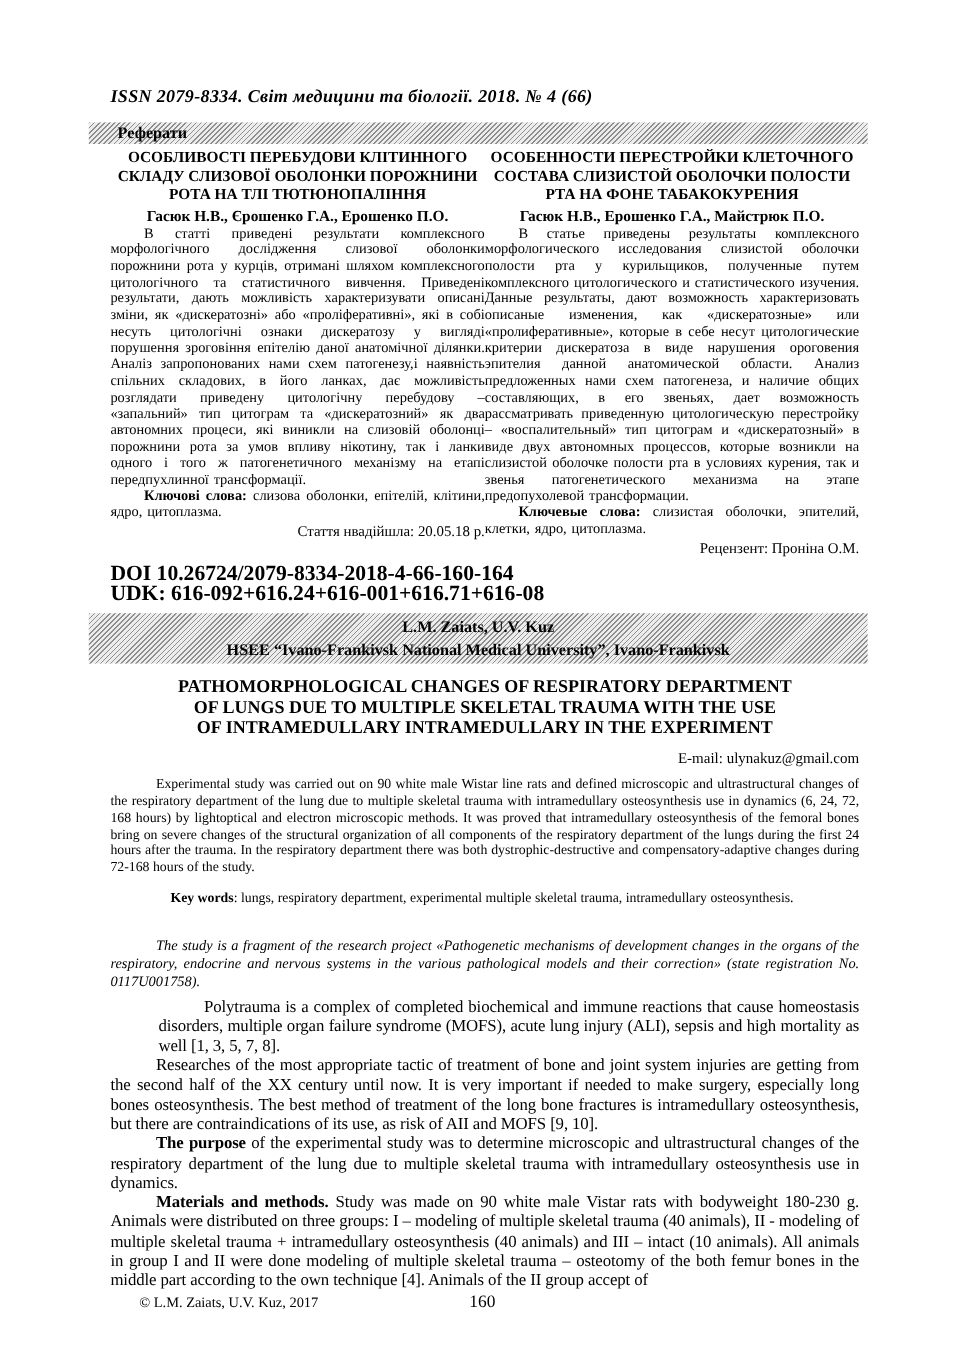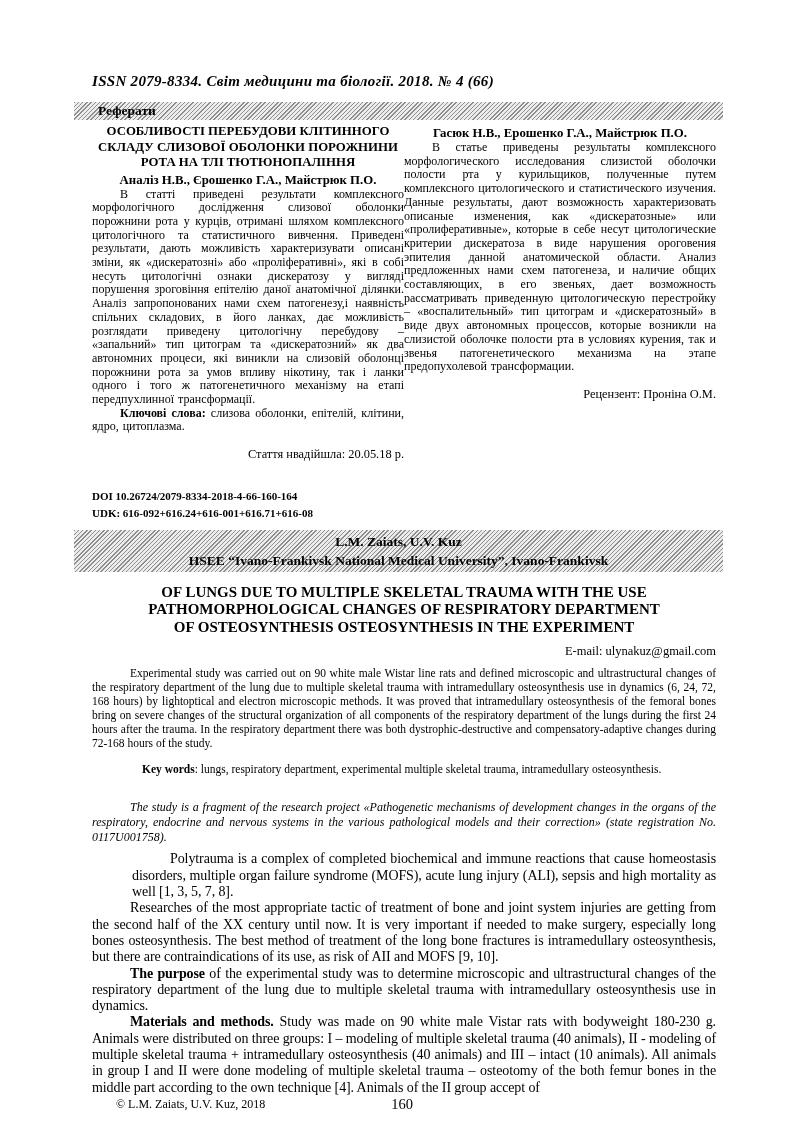--- a/index.html
+++ b/index.html
@@ -20,23 +20,23 @@
 
   .hatch { background: repeating-linear-gradient(135deg, #8e8e8e 0, #8e8e8e 1px, #ececec 1px, #ececec 3px); }
 
   .section-bar { margin-top: 6px; padding: 1px 0 2px 24px; font-weight: bold; font-size: 13.5px; line-height: 15px; }
 
   .columns { display: flex; margin-top: 4px; }
   .col { flex: 1; font-size: 12px; line-height: 13.7px; text-align: justify; }
   .col-title   { font-weight: bold; text-align: center; font-size: 12.8px; line-height: 15.5px; }
   .col-authors { font-weight: bold; text-align: center; font-size: 12.8px; line-height: 15px; margin-top: 2px; }
   .col p { margin: 0; text-indent: 28px; word-spacing: 1px; }
-  .col-note { text-align: right; margin-top: 14px; font-size: 12.4px; }
+  .col-note { text-align: right; margin-top: 3px; font-size: 12.4px; }
 
-  .doi-block { margin-top: 26px; font-weight: bold; font-size: 11px; line-height: 17px; }
+  .doi-block { margin-top: 4px; font-weight: bold; font-size: 18px; line-height: 17px; }
 
   .banner { margin-top: 8px; text-align: center; font-weight: bold; font-size: 13.5px; line-height: 19px; padding: 2px 0; }
 
   .art-title { margin-top: 12px; text-align: center; font-weight: bold; font-size: 15px; line-height: 17.4px; }
 
   .email-line { margin-top: 8px; text-align: right; font-size: 12.5px; line-height: 15px; }
 
   .zigzag { display: block; margin-top: 5px; }
   .zigzag.tight { margin-top: 3px; }
 
@@ -60,46 +60,48 @@
   <div class="rule-thick bleed"></div>
   <div class="rule-thin bleed"></div>
 
   <div class="section-bar hatch bleed">
     <span>Реферати</span>
   </div>
 
   <div class="columns">
     <div class="col">
       <div class="col-title">ОСОБЛИВОСТІ ПЕРЕБУДОВИ КЛІТИННОГО СКЛАДУ СЛИЗОВОЇ ОБОЛОНКИ ПОРОЖНИНИ РОТА НА ТЛІ ТЮТЮНОПАЛІННЯ</div>
-      <div class="col-authors">Аналіз Н.В., Єрошенко Г.А., Майстрюк П.О.</div>
+      <div class="col-authors">Гасюк Н.В., Єрошенко Г.А., Ерошенко П.О.</div>
       <p>В статті приведені результати комплексного морфологічного дослідження слизової оболонки порожнини рота у курців, отримані шляхом комплексного цитологічного та статистичного вивчення. Приведені результати, дають можливість характеризувати описані зміни, як «дискератозні» або «проліферативні», які в собі несуть цитологічні ознаки дискератозу у вигляді порушення зроговіння епітелію даної анатомічної ділянки. Аналіз запропонованих нами схем патогенезу,і наявність спільних складових, в його ланках, дає можливість розглядати приведену цитологічну перебудову – «запальний» тип цитограм та «дискератозний» як два автономних процеси, які виникли на слизовій оболонці порожнини рота за умов впливу нікотину, так і ланки одного і того ж патогенетичного механізму на етапі передпухлинної трансформації.</p>
       <p><b>Ключові слова:</b><span> слизова оболонки, епітелій, клітини, ядро, цитоплазма.</span></p>
       <div class="col-note">Стаття нвадійшла: 20.05.18 р.</div>
     </div>
     <div class="col">
+      <div class="col-title">ОСОБЕННОСТИ ПЕРЕСТРОЙКИ КЛЕТОЧНОГО СОСТАВА СЛИЗИСТОЙ ОБОЛОЧКИ ПОЛОСТИ РТА НА ФОНЕ ТАБАКОКУРЕНИЯ</div>
       <div class="col-authors">Гасюк Н.В., Ерошенко Г.А., Майстрюк П.О.</div>
       <p>В статье приведены результаты комплексного морфологического исследования слизистой оболочки полости рта у курильщиков, полученные путем комплексного цитологического и статистического изучения. Данные результаты, дают возможность характеризовать описаные изменения, как «дискератозные» или «пролиферативные», которые в себе несут цитологические критерии дискератоза в виде нарушения ороговения эпителия данной анатомической области. Анализ предложенных нами схем патогенеза, и наличие общих составляющих, в его звеньях, дает возможность рассматривать приведенную цитологическую перестройку – «воспалительный» тип цитограм и «дискератозный» в виде двух автономных процессов, которые возникли на слизистой оболочке полости рта в условиях курения, так и звенья патогенетического механизма на этапе предопухолевой трансформации.</p>
+      <p><b>Ключевые слова:</b><span> слизистая оболочки, эпителий, клетки, ядро, цитоплазма.</span></p>
       <div class="col-note">Рецензент: Проніна О.М.</div>
     </div>
   </div>
 
   <div class="doi-block">
     <div>DOI 10.26724/2079-8334-2018-4-66-160-164</div>
     <div>UDK: 616-092+616.24+616-001+616.71+616-08</div>
   </div>
 
   <div class="banner hatch bleed">
     <div>L.M. Zaiats, U.V. Kuz</div>
     <div>HSEE “Ivano-Frankivsk National Medical University”, Ivano-Frankivsk</div>
   </div>
 
   <div class="art-title">
+    <div>PATHOMORPHOLOGICAL CHANGES OF RESPIRATORY DEPARTMENT</div>
     <div>OF LUNGS DUE TO MULTIPLE SKELETAL TRAUMA WITH THE USE</div>
-    <div>PATHOMORPHOLOGICAL CHANGES OF RESPIRATORY DEPARTMENT</div>
-    <div>OF OSTEOSYNTHESIS OSTEOSYNTHESIS IN THE EXPERIMENT</div>
+    <div>OF INTRAMEDULLARY INTRAMEDULLARY IN THE EXPERIMENT</div>
   </div>
 
   <div class="email-line">E-mail: ulynakuz@gmail.com</div>
 
   <svg class="zigzag bleed" width="649" height="7" xmlns="http://www.w3.org/2000/svg">
     <defs>
         <pattern id="zz1" width="8" height="7" patternUnits="userSpaceOnUse">
           <path d="M0 5 L4 2 L8 5" fill="none" stroke="#bdbdbd" stroke-width="1.2"></path>
         </pattern>
       </defs>
@@ -119,17 +121,17 @@
   </svg>
 
   <p class="fragment-note">The study is a fragment of the research project «Pathogenetic mechanisms of development changes in the organs of the respiratory, endocrine and nervous systems in the various pathological models and their correction» (state registration No. 0117U001758).</p>
 
   <p class="body-par first">Polytrauma is a complex of completed biochemical and immune reactions that cause homeostasis disorders, multiple organ failure syndrome (MOFS), acute lung injury (ALI), sepsis and high mortality as well [1, 3, 5, 7, 8].</p>
   <p class="body-par">Researches of the most appropriate tactic of treatment of bone and joint system injuries are getting from the second half of the XX century until now. It is very important if needed to make surgery, especially long bones osteosynthesis. The best method of treatment of the long bone fractures is intramedullary osteosynthesis, but there are contraindications of its use, as risk of AII and MOFS [9, 10].</p>
   <p class="body-par"><b>The purpose</b><span> of the experimental study was to determine microscopic and ultrastructural changes of the respiratory department of the lung due to multiple skeletal trauma with intramedullary osteosynthesis use in dynamics.</span></p>
   <p class="body-par"><b>Materials and methods.</b><span> Study was made on 90 white male Vistar rats with bodyweight 180-230 g. Animals were distributed on three groups: I – modeling of multiple skeletal trauma (40 animals), II - modeling of multiple skeletal trauma + intramedullary osteosynthesis (40 animals) and III – intact (10 animals). All animals in group I and II were done modeling of multiple skeletal trauma – osteotomy of the both femur bones in the middle part according to the own technique [4]. Animals of the II group accept of</span></p>
 
   <div class="footer">
-    <span>©  L.M. Zaiats, U.V. Kuz, 2018</span>
+    <span>©  L.M. Zaiats, U.V. Kuz, 2017</span>
     <span class="pagenum">160</span>
   </div>
 
 </div>
 
 </body></html>

